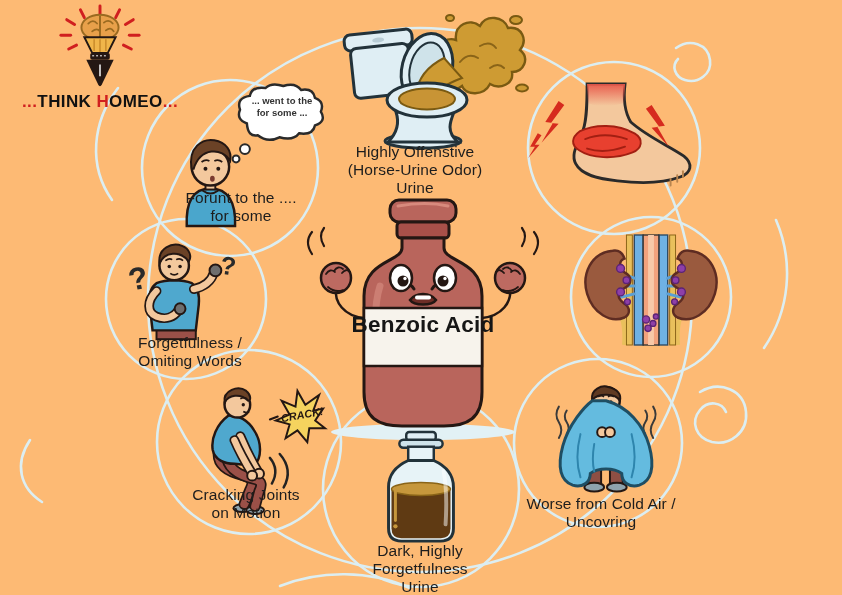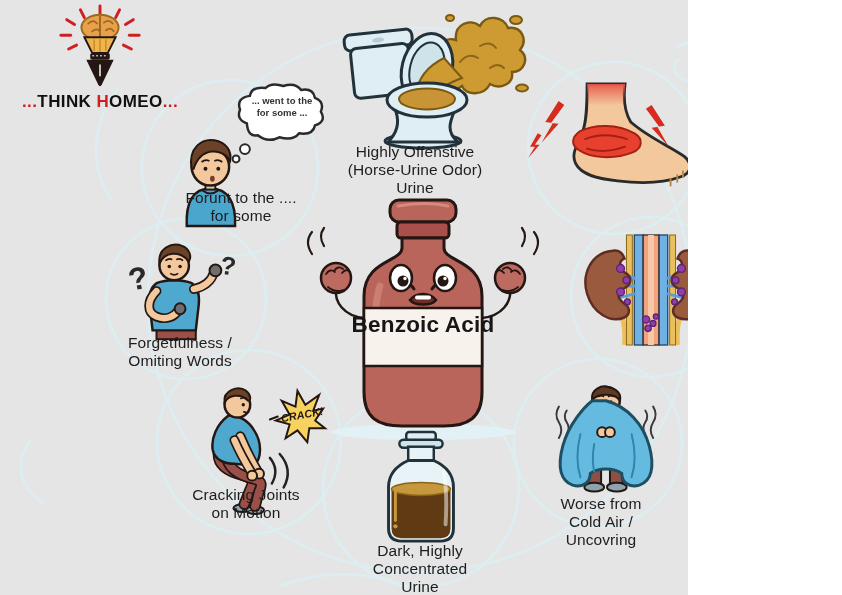--- a/index.html
+++ b/index.html
@@ -1,16 +1,16 @@
 <!DOCTYPE html>
 <html><head>
 <meta charset="utf-8">
 <style>
   html,body{margin:0;padding:0;background:#ffffff;}
-  #page{position:relative;width:688px;height:595px;background:#e5e5e5;overflow:hidden;
+  #page{position:relative;width:842px;height:595px;background:#fdba74;overflow:hidden;
         font-family:"Liberation Sans",sans-serif;}
   .abs{position:absolute;}
   .caption{position:absolute;transform:translateX(-50%);text-align:center;
            font-weight:400;font-size:15.5px;line-height:1.16;color:#1d1d1d;
            white-space:pre-line;letter-spacing:.1px;}
   .bubble-text{position:absolute;text-align:center;font-weight:600;font-size:9.5px;
                line-height:1.3;color:#333;white-space:pre-line;}
   .bottle-title{position:absolute;left:52px;width:146px;top:116px;text-align:center;
                 font-weight:800;font-size:22.5px;color:#161616;letter-spacing:.2px;}
   .bottle-subtitle{position:absolute;left:52px;width:146px;top:142px;text-align:center;
@@ -201,21 +201,21 @@
     <circle cx="68" cy="70" r="5.5" fill="#6e6e6e" stroke="#241713" stroke-width="2"></circle>
     <circle cx="104" cy="31" r="6" fill="#6e6e6e" stroke="#241713" stroke-width="2"></circle>
     <circle cx="62" cy="26" r="15" fill="#f3c89d" stroke="#241713" stroke-width="2.5"></circle>
     <path d="M47,24 C45,8 60,2 70,6 C78,9 80,17 77,22 C68,10 52,12 47,24 Z" fill="#6b4226" stroke="#241713" stroke-width="2"></path>
     <circle cx="57" cy="27" r="1.8" fill="#241713"></circle>
       <circle cx="68" cy="27" r="1.8" fill="#241713"></circle>
     <path d="M53,21 q4,-3 7,-1" stroke="#241713" stroke-width="1.6" fill="none"></path>
     <path d="M64,20 q4,-2 7,1" stroke="#241713" stroke-width="1.6" fill="none"></path>
     <path d="M58,34 q4,3 8,0" stroke="#241713" stroke-width="1.8" fill="none"></path>
   </svg>
-  <div class="caption" style="left:180px;top:334px">Forgetfulness /
+  <div class="caption" style="left:190px;top:334px">Forgetfulness /
 Omiting Words</div>
 
   <div class="abs" style="left:298px;top:196px;width:250px;height:245px">
     <svg width="250" height="245" viewBox="0 0 250 245">
       <ellipse cx="125" cy="236" rx="92" ry="8" fill="#e2f1f5"></ellipse>
       <g stroke="#241713" stroke-width="2.2" fill="none" stroke-linecap="round">
         <path d="M14,58 q-8,-12 0,-22"></path>
           <path d="M26,50 q-6,-10 0,-18"></path>
         <path d="M236,58 q8,-12 0,-22"></path>
           <path d="M224,50 q6,-10 0,-18"></path>
@@ -285,21 +285,21 @@
     <rect x="31" y="10" width="44" height="8" rx="4" fill="#cfe3ea" stroke="#22323a" stroke-width="2.5"></rect>
     <rect x="40" y="17" width="26" height="15" fill="#e7f3f7" stroke="#22323a" stroke-width="2.5"></rect>
     <path d="M40,31 Q20,40 20,58 L20,100 Q20,113 33,113 L73,113 Q86,113 86,100 L86,58 Q86,40 66,31 Z" fill="#e7f3f7" stroke="#22323a" stroke-width="3"></path>
     <path d="M23,60 L83,60 L83,100 Q83,110 73,110 L33,110 Q23,110 23,100 Z" fill="#5f3a13"></path>
     <ellipse cx="53" cy="60" rx="30" ry="6.5" fill="#c6973c" stroke="#8a6418" stroke-width="1.5"></ellipse>
     <path d="M27,62 L27,92" stroke="#c6973c" stroke-width="3" stroke-linecap="round"></path>
     <circle cx="27" cy="98" r="2.2" fill="#c6973c"></circle>
     <path d="M76,42 Q80,62 78,96" stroke="#ffffff" stroke-width="4" fill="none" stroke-linecap="round" opacity="0.5"></path>
   </svg>
   <div class="caption" style="left:420px;top:542px">Dark, Highly
-Concentrated
+Forgetfulness
 Urine</div>
 
   <svg class="abs" style="left:533px;top:385px" width="148" height="110" viewBox="0 0 150 112">
     <g stroke="#3a3a3a" stroke-width="2" fill="none" stroke-linecap="round">
       <path d="M26,22 q-5,8 0,16 q5,8 0,16"></path>
         <path d="M34,26 q-4,6 0,12 q4,6 0,12"></path>
       <path d="M122,22 q5,8 0,16 q-5,8 0,16"></path>
         <path d="M114,26 q4,6 0,12 q-4,6 0,12"></path>
     </g>
     <rect x="56" y="84" width="13" height="18" fill="#8e4f44" stroke="#241713" stroke-width="2"></rect>

